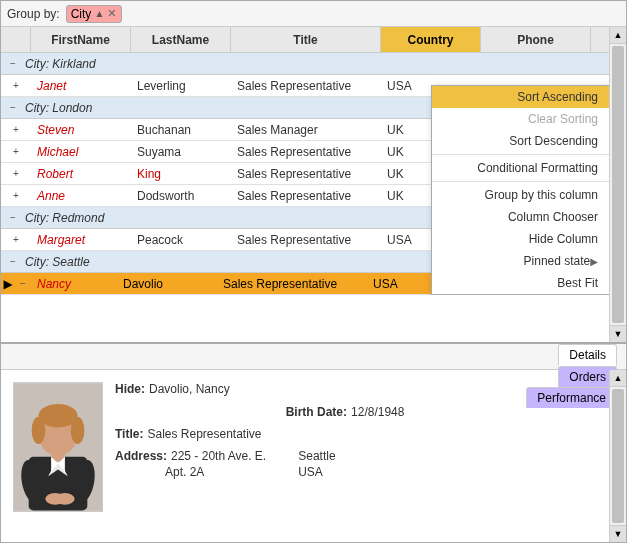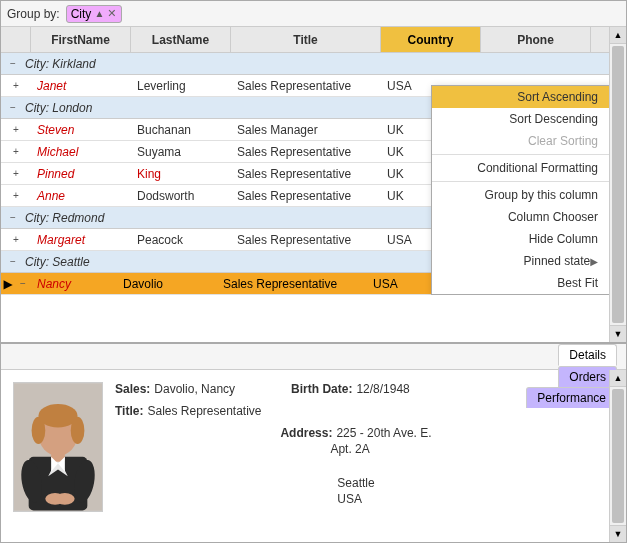--- a/index.html
+++ b/index.html
@@ -4,21 +4,21 @@
   <style>
     * { box-sizing: border-box; margin: 0; padding: 0; font-family: 'Segoe UI', Tahoma, Arial, sans-serif; font-size: 12px; }
     body { width: 627px; height: 543px; overflow: hidden; background: #f0f0f0; }
 
     
     .main-container { width: 627px; height: 543px; display: flex; flex-direction: column; background: #fff; border: 1px solid #aaa; }
 
     
     .group-by-bar { display: flex; align-items: center; padding: 3px 6px; background: #f5f5f5; border-bottom: 1px solid #ccc; height: 26px; }
     .group-by-label { font-size: 12px; color: #333; margin-right: 6px; }
-    .group-by-tag { display: flex; align-items: center; background: #f0abfc; border: 1px solid #aaa; border-radius: 3px; padding: 1px 4px; font-size: 12px; }
+    .group-by-tag { display: flex; align-items: center; background: #fca5a5; border: 1px solid #aaa; border-radius: 3px; padding: 1px 4px; font-size: 12px; }
     .group-by-tag-text { margin-right: 3px; }
     .group-by-sort-arrow { font-size: 10px; color: #555; }
     .group-by-close { margin-left: 3px; color: #666; cursor: pointer; font-size: 11px; }
 
     
     .grid-area { flex: 1; display: flex; flex-direction: column; overflow: hidden; position: relative; }
 
     
     .grid-header { display: flex; background: #e8e8e8; border-bottom: 1px solid #ccc; height: 26px; min-height: 26px; }
     .grid-header-cell { display: flex; align-items: center; justify-content: center; border-right: 1px solid #ccc; font-weight: bold; font-size: 12px; color: #333; padding: 0 4px; flex-shrink: 0; }
@@ -140,21 +140,21 @@
           <div class="data-row">
             <div class="row-indent">+</div>
             <div class="data-cell firstname">Michael</div>
             <div class="data-cell lastname">Suyama</div>
             <div class="data-cell title">Sales Representative</div>
             <div class="data-cell country" style="width:100px;">UK</div>
             <div class="data-cell phone"></div>
           </div>
           <div class="data-row">
             <div class="row-indent">+</div>
-            <div class="data-cell firstname">Pinned</div>
+            <div class="data-cell firstname">Robert</div>
             <div class="data-cell lastname" style="color:#cc0000;">King</div>
             <div class="data-cell title">Sales Representative</div>
             <div class="data-cell country" style="width:100px;">UK</div>
             <div class="data-cell phone"></div>
           </div>
           <div class="data-row">
             <div class="row-indent">+</div>
             <div class="data-cell firstname">Anne</div>
             <div class="data-cell lastname">Dodsworth</div>
             <div class="data-cell title">Sales Representative</div>
@@ -187,25 +187,25 @@
             <div class="data-cell lastname" style="width:100px;">Davolio</div>
             <div class="data-cell title" style="width:150px;">Sales Representative</div>
             <div class="data-cell country" style="width:100px;">USA</div>
             <div class="data-cell phone" style="width:110px;">1235559857</div>
           </div>
 
           <div class="context-menu">
             <div class="context-menu-item highlighted">
               <span>Sort Ascending</span>
             </div>
-            <div class="context-menu-item">
-              <span>Sort Descending</span>
-            </div>
             <div class="context-menu-item disabled">
               <span>Clear Sorting</span>
+            </div>
+            <div class="context-menu-item">
+              <span>Sort Descending</span>
             </div>
             <div class="context-menu-separator"></div>
             <div class="context-menu-item">
               <span>Conditional Formatting</span>
             </div>
             <div class="context-menu-separator"></div>
             <div class="context-menu-item">
               <span>Group by this column</span>
             </div>
             <div class="context-menu-item">
@@ -268,40 +268,40 @@
             <polygon points="38,75 45,82 38,90" fill="#fff"></polygon>
             <polygon points="52,75 45,82 52,90" fill="#fff"></polygon>
           </svg>
         </div>
 
         <div class="detail-fields">
 
           <div class="field-row">
             <div class="field-group">
               <div class="field-inline">
-                <span class="field-label">Sales:</span>
+                <span class="field-label">Hide:</span>
                 <span class="field-value">Davolio, Nancy</span>
               </div>
             </div>
-            <div class="field-group" style="margin-left:40px;">
+            <div class="field-group" style="margin-left:40px;margin-top:23px;">
               <div class="field-inline">
                 <span class="field-label">Birth Date:</span>
                 <span class="field-value">12/8/1948</span>
               </div>
             </div>
           </div>
 
           <div class="field-row">
             <div class="field-inline">
               <span class="field-label">Title:</span>
               <span class="field-value">Sales Representative</span>
             </div>
           </div>
 
-          <div class="field-row" style="align-items:center; gap:20px;flex-direction:column;">
+          <div class="field-row" style="align-items:flex-end; gap:32px;">
             <div class="field-group">
               <div class="field-inline">
                 <span class="field-label">Address:</span>
                 <span class="field-value">225 - 20th Ave. E.</span>
               </div>
               <div style="padding-left: 50px;">
                 <span class="field-value">Apt. 2A</span>
               </div>
             </div>
             <div class="field-group" style="display:flex; flex-direction:column; gap:2px;">

